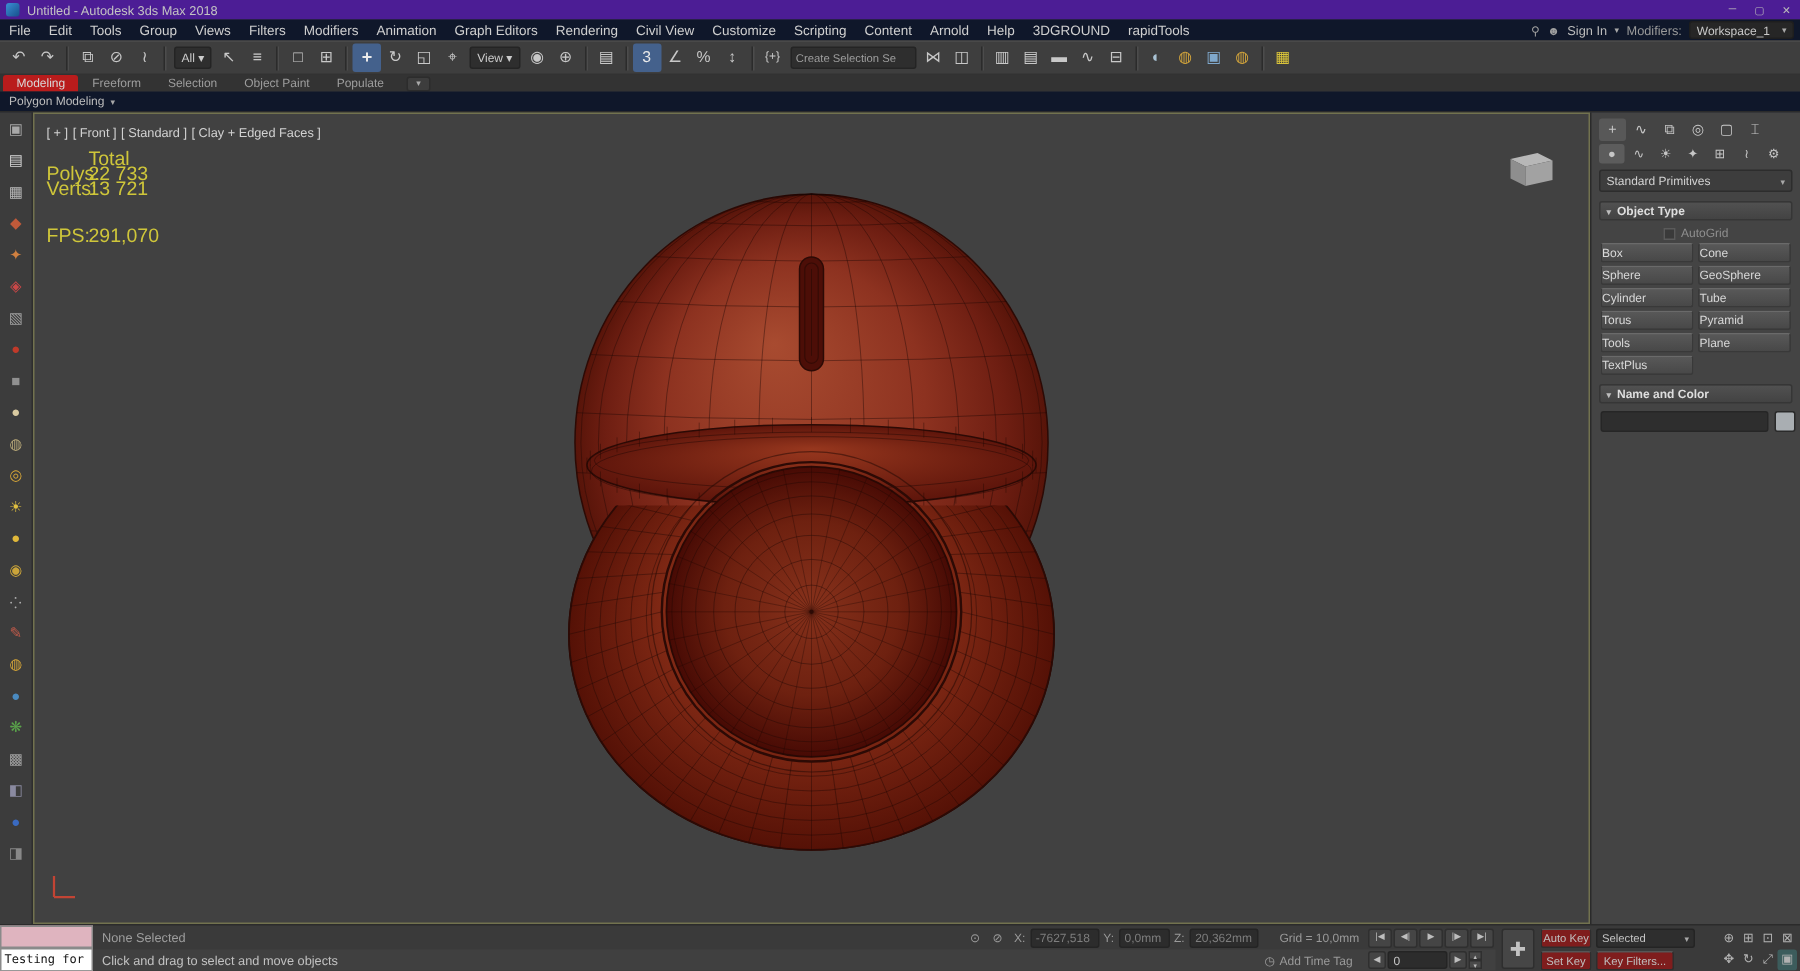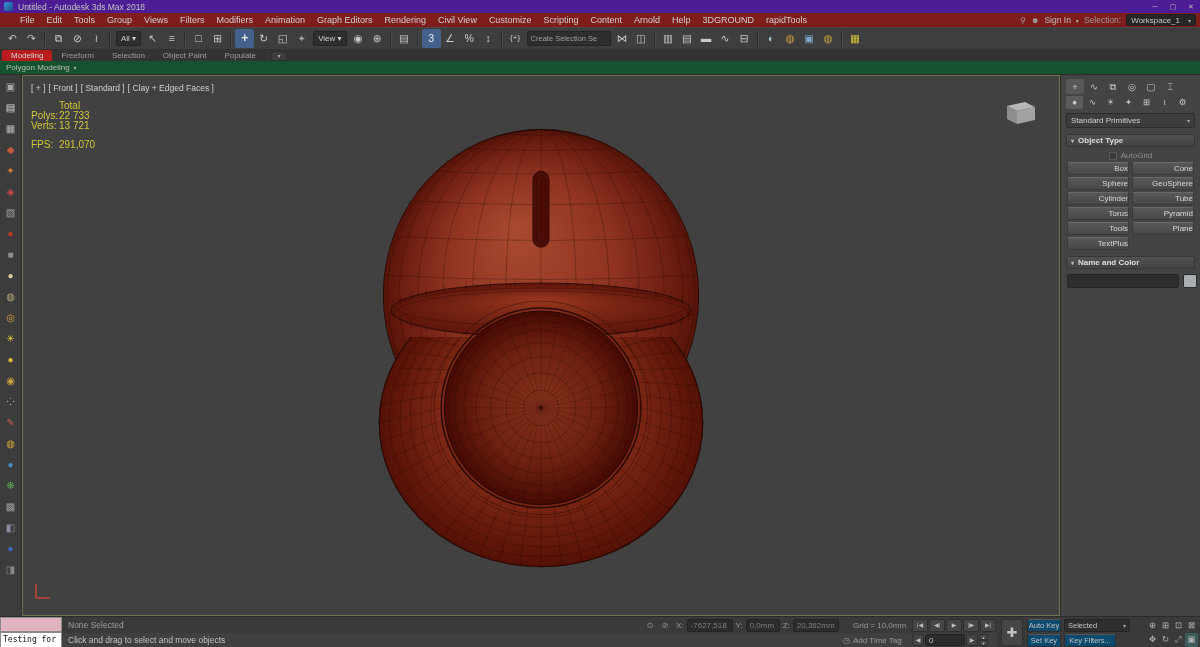--- a/index.html
+++ b/index.html
@@ -4,67 +4,67 @@
 <style>
 *{margin:0;padding:0;box-sizing:border-box;font-family:"Liberation Sans",sans-serif}
 html,body{width:1200px;height:647px;overflow:hidden}
 body{position:relative;background:#3a3a3a;color:#ccc;cursor:default}
 
 #titlebar{position:absolute;left:0;top:0;width:1200px;height:13px;background:#4c1d95;display:flex;align-items:center;font-size:8.5px;color:#c3c3c3}
 #logo{width:9px;height:9px;margin:0 5px 0 4px;border-radius:2px;background:linear-gradient(135deg,#3c8fd4,#17508c);flex:none}
 .wctl{margin-left:auto;display:flex;height:13px}
 .wbtn{width:18px;height:13px;display:flex;align-items:center;justify-content:center;font-size:7px;color:#bbb}
 
-#menubar{position:absolute;left:0;top:13px;width:1200px;height:14px;background:#7f1d1d;display:flex;align-items:center;font-size:9px;color:#cfcfcf;padding-left:14px}
+#menubar{position:absolute;left:0;top:13px;width:1200px;height:14px;background:#0f172a;display:flex;align-items:center;font-size:9px;color:#cfcfcf;padding-left:0}
 .menu-item{padding:0 6px;height:14px;line-height:14px;white-space:nowrap}
 #menu-right{position:absolute;right:4px;top:0;height:14px;display:flex;align-items:center;gap:5px;font-size:8.5px;color:#bdbdbd}
 #workspace-dd{background:#262626;border:1px solid #1e1e1e;height:12px;padding:0 4px;display:flex;align-items:center;gap:8px;color:#c9c9c9;border-radius:2px;font-size:8px}
 .mini-glyph{font-size:8px;color:#9f9f9f}
 
 #toolbar{position:absolute;left:0;top:27px;width:1200px;height:23px;background:#3e3e3e;border-top:1px solid #494949;border-bottom:1px solid #323232;display:flex;align-items:center;padding-left:3px}
 .ti{width:19px;height:19px;line-height:18px;text-align:center;font-size:10.5px;color:#c8c8c8;border-radius:2px;flex:none;overflow:hidden}
 .ti.active{background:#44618c;color:#eaeaea}
 .tdd{height:15px;background:#2e2e2e;border:1px solid #242424;border-radius:2px;color:#cccccc;font-size:8px;padding:0 4px;display:flex;align-items:center;flex:none;margin:0 2px;white-space:nowrap}
 .tfield{height:15px;width:84px;background:#2e2e2e;border:1px solid #242424;border-radius:2px;color:#9f9f9f;font-size:7.5px;padding:0 3px;display:flex;align-items:center;flex:none;margin:0 2px;white-space:nowrap;overflow:hidden}
 .tsep{width:2px;height:16px;border-left:1px solid #2b2b2b;border-right:1px solid #4c4c4c;margin:0 3px;flex:none}
 
 #ribbontabs{position:absolute;left:0;top:50px;width:1200px;height:11px;background:#333;display:flex;align-items:flex-end;padding-left:2px}
 .rtab{font-size:8px;color:#9d9d9d;padding:0 9px;height:11px;line-height:11px;white-space:nowrap}
 .rtab.active{background:#b91c1c;color:#d8d8d8;border-radius:2px 2px 0 0}
 #ribbon-config{margin-left:6px;width:16px;height:10px;background:#3d3d3d;border:1px solid #2c2c2c;border-radius:2px;font-size:6px;color:#aaa;text-align:center;line-height:9px}
-#ribbonpanel{position:absolute;left:0;top:61px;width:1200px;height:14px;background:#14532d;border-bottom:1px solid #2b2b2b;display:flex;align-items:center;font-size:8px;color:#bdbdbd;padding-left:6px;gap:4px}
+#ribbonpanel{position:absolute;left:0;top:61px;width:1200px;height:14px;background:#0f172a;border-bottom:1px solid #2b2b2b;display:flex;align-items:center;font-size:8px;color:#bdbdbd;padding-left:6px;gap:4px}
 
 #leftdock{position:absolute;left:0;top:75px;width:22px;height:541px;background:#3c3c3c;border-right:1px solid #2d2d2d;display:flex;flex-direction:column;align-items:center;padding-top:2px}
 .dock-icon{width:18px;height:18px;margin-bottom:3px;display:flex;align-items:center;justify-content:center;font-size:10px;flex:none;border-radius:2px}
 
 #viewport{position:absolute;left:22px;top:75px;width:1038px;height:541px;background:#414141;border:1px solid #72724f}
 #model-svg{position:absolute;left:0;top:0;width:100%;height:100%}
 .vplabel{position:absolute;left:8px;top:7px;font-size:8.5px;color:#d2d2d2;display:flex;gap:3px}
 .vpm{white-space:nowrap}
-.vstats{position:absolute;left:8px;top:25px;font-size:10px;color:#cfc63a;line-height:10px}
+.vstats{position:absolute;left:8px;top:25px;font-size:13px;color:#cfc63a;line-height:10px}
 .vrow{display:flex}
 .vlab{width:28px}
-.fps{margin-top:9px}
+.fps{margin-top:21px}
 #viewcube{position:absolute;right:20px;top:22px}
 #axis{position:absolute;left:10px;bottom:14px}
 
 #cmdpanel{position:absolute;left:1060px;top:75px;width:140px;height:541px;background:#444;border-left:1px solid #2a2a2a;padding:4px 5px}
 .cp-row1{display:flex;gap:1px;margin-bottom:2px}
 .cptab{width:18px;height:15px;text-align:center;line-height:15px;font-size:9.5px;color:#c6c6c6;border-radius:2px}
 .cptab.active{background:#585858}
 .cp-row2{display:flex;gap:1px;margin-bottom:4px}
 .cpcat{width:17px;height:13px;text-align:center;line-height:13px;font-size:8.5px;color:#c6c6c6;border-radius:2px}
 .cpcat.active{background:#5c5c5c}
 .cp-dd{height:15px;background:#3d3d3d;border:1px solid #2d2d2d;border-radius:2px;display:flex;align-items:center;font-size:8px;color:#d2d2d2;padding:0 4px;justify-content:space-between}
 .rollout{margin-top:6px;height:13px;background:linear-gradient(#515151,#434343);border:1px solid #363636;border-radius:2px;display:flex;align-items:center;font-size:8px;font-weight:bold;color:#dedede;padding:0 4px;gap:4px}
 .rmark{font-size:6px;color:#bdbdbd}
 .autogrid{display:flex;align-items:center;justify-content:center;gap:4px;margin:4px 0 2px;color:#8f8f8f;font-size:8px}
 .agbox{width:8px;height:8px;background:#3a3a3a;border:1px solid #5a5a5a}
 .obj-grid{display:grid;grid-template-columns:1fr 1fr;gap:2px 3px;margin:2px 1px}
-.obj-btn{height:13px;background:linear-gradient(#585858,#484848);border:1px solid #393939;border-top-color:#6a6a6a;border-radius:2px;text-align:right;line-height:12px;font-size:8px;color:#d8d8d8;white-space:nowrap;overflow:hidden}
+.obj-btn{height:13px;background:linear-gradient(#585858,#484848);border:1px solid #393939;border-top-color:#6a6a6a;border-radius:2px;text-align:left;line-height:12px;font-size:8px;color:#d8d8d8;white-space:nowrap;overflow:hidden}
 .namerow{display:flex;gap:4px;margin:5px 1px;align-items:center}
 .nameinput{flex:1;height:14px;background:#2e2e2e;border:1px solid #262626;border-radius:2px;color:#ccc;font-size:8px}
 .swatch{width:14px;height:14px;border:1px solid #2a2a2a;border-radius:2px;flex:none}
 
 #statusbar{position:absolute;left:0;top:616px;width:1200px;height:31px;background:#3a3a3a;border-top:1px solid #2b2b2b;font-size:8.5px}
 #listener-pink{position:absolute;left:0;top:0;width:62px;height:15px;background:#dfb4bf;border:1px solid #8a8a8a}
 #listener-white{position:absolute;left:0;top:15px;width:62px;height:16px;background:#fff;border:1px solid #8a8a8a;color:#111;font-family:"DejaVu Sans Mono",monospace;font-size:8px;line-height:13px;padding-left:2px;white-space:nowrap;overflow:hidden}
 #promptstrip{position:absolute;left:62px;top:16px;width:935px;height:15px;background:#404040}
 #selstatus{position:absolute;left:68px;top:3px;color:#9e9e9e}
 #promptline{position:absolute;left:68px;top:18px;color:#c2c2c2}
@@ -75,21 +75,21 @@
 #gridlabel{position:absolute;left:853px;top:4px;color:#9a9a9a;font-size:8px}
 #timetag{position:absolute;left:843px;top:19px;display:flex;gap:3px;align-items:center;color:#9a9a9a;font-size:8px}
 #transport{position:absolute;left:912px;top:2px;display:flex;gap:1px}
 .tpbtn{width:16px;height:13px;background:#454545;border:1px solid #2f2f2f;border-radius:2px;color:#bdbdbd;font-size:6px;text-align:center;line-height:11px;flex:none;white-space:nowrap;overflow:hidden}
 #framectrl{position:absolute;left:912px;top:17px;display:flex;gap:1px;align-items:center}
 .fbtn{width:12px;height:12px;background:#454545;border:1px solid #2f2f2f;border-radius:2px;color:#bdbdbd;font-size:6px;text-align:center;line-height:10px}
 #framefield{width:40px;height:12px;background:#2c2c2c;border:1px solid #242424;color:#c8c8c8;font-size:8px;padding:0 3px;border-radius:2px;display:flex;align-items:center}
 .spin{display:flex;flex-direction:column;width:9px}
 .spin span{height:6px;font-size:4.5px;line-height:5px;text-align:center;background:#4a4a4a;border:1px solid #2f2f2f;color:#bbb}
 #setkeys{position:absolute;left:1001px;top:2px;width:22px;height:27px;background:#464646;border:1px solid #2e2e2e;border-radius:2px;color:#c2c2c2;font-size:13px;text-align:center;line-height:25px}
-.skbtn{position:absolute;background:#0c4a6e;border:1px solid #2e2e2e;border-top-color:#565656;border-radius:2px;color:#c0c0c0;font-size:7.5px;text-align:center;line-height:11px}
+.skbtn{position:absolute;background:#7f1d1d;border:1px solid #2e2e2e;border-top-color:#565656;border-radius:2px;color:#c0c0c0;font-size:7.5px;text-align:center;line-height:11px}
 #autokey{left:1027px;top:2px;width:34px;height:13px}
 #setkey{left:1027px;top:17px;width:34px;height:13px}
 #seldd{position:absolute;left:1064px;top:2px;width:66px;height:13px;background:#2e2e2e;border:1px solid #242424;border-radius:2px;color:#c5c5c5;font-size:7.5px;display:flex;align-items:center;justify-content:space-between;padding:0 3px}
 #keyfilters{left:1064px;top:17px;width:52px;height:13px}
 #navgrid{position:absolute;left:1146px;top:2px;display:grid;grid-template-columns:repeat(4,13px);grid-auto-rows:14px}
 .navbtn{text-align:center;line-height:13px;color:#b2b2b2;font-size:8.5px}
 .navbtn.active{background:#3c5c5c;border-radius:2px}
 .caret{font-size:6px;color:#a8a8a8}
 </style>
 </head>
@@ -122,21 +122,21 @@
     <div class="menu-item">Content</div>
     <div class="menu-item">Arnold</div>
     <div class="menu-item">Help</div>
     <div class="menu-item">3DGROUND</div>
     <div class="menu-item">rapidTools</div>
   <div id="menu-right">
     <span class="mini-glyph">⚲</span>
     <span class="mini-glyph">☻</span>
     <span>Sign In</span>
     <span class="caret">▾</span>
-    <span style="color:#9a9a9a">Selection:</span>
+    <span style="color:#9a9a9a">Modifiers:</span>
     <div id="workspace-dd">
       <span>Workspace_1</span>
       <span class="caret">▾</span>
     </div>
   </div>
 </div>
 
 <div id="toolbar">
   <span class="ti">↶</span>
     <span class="ti">↷</span>

